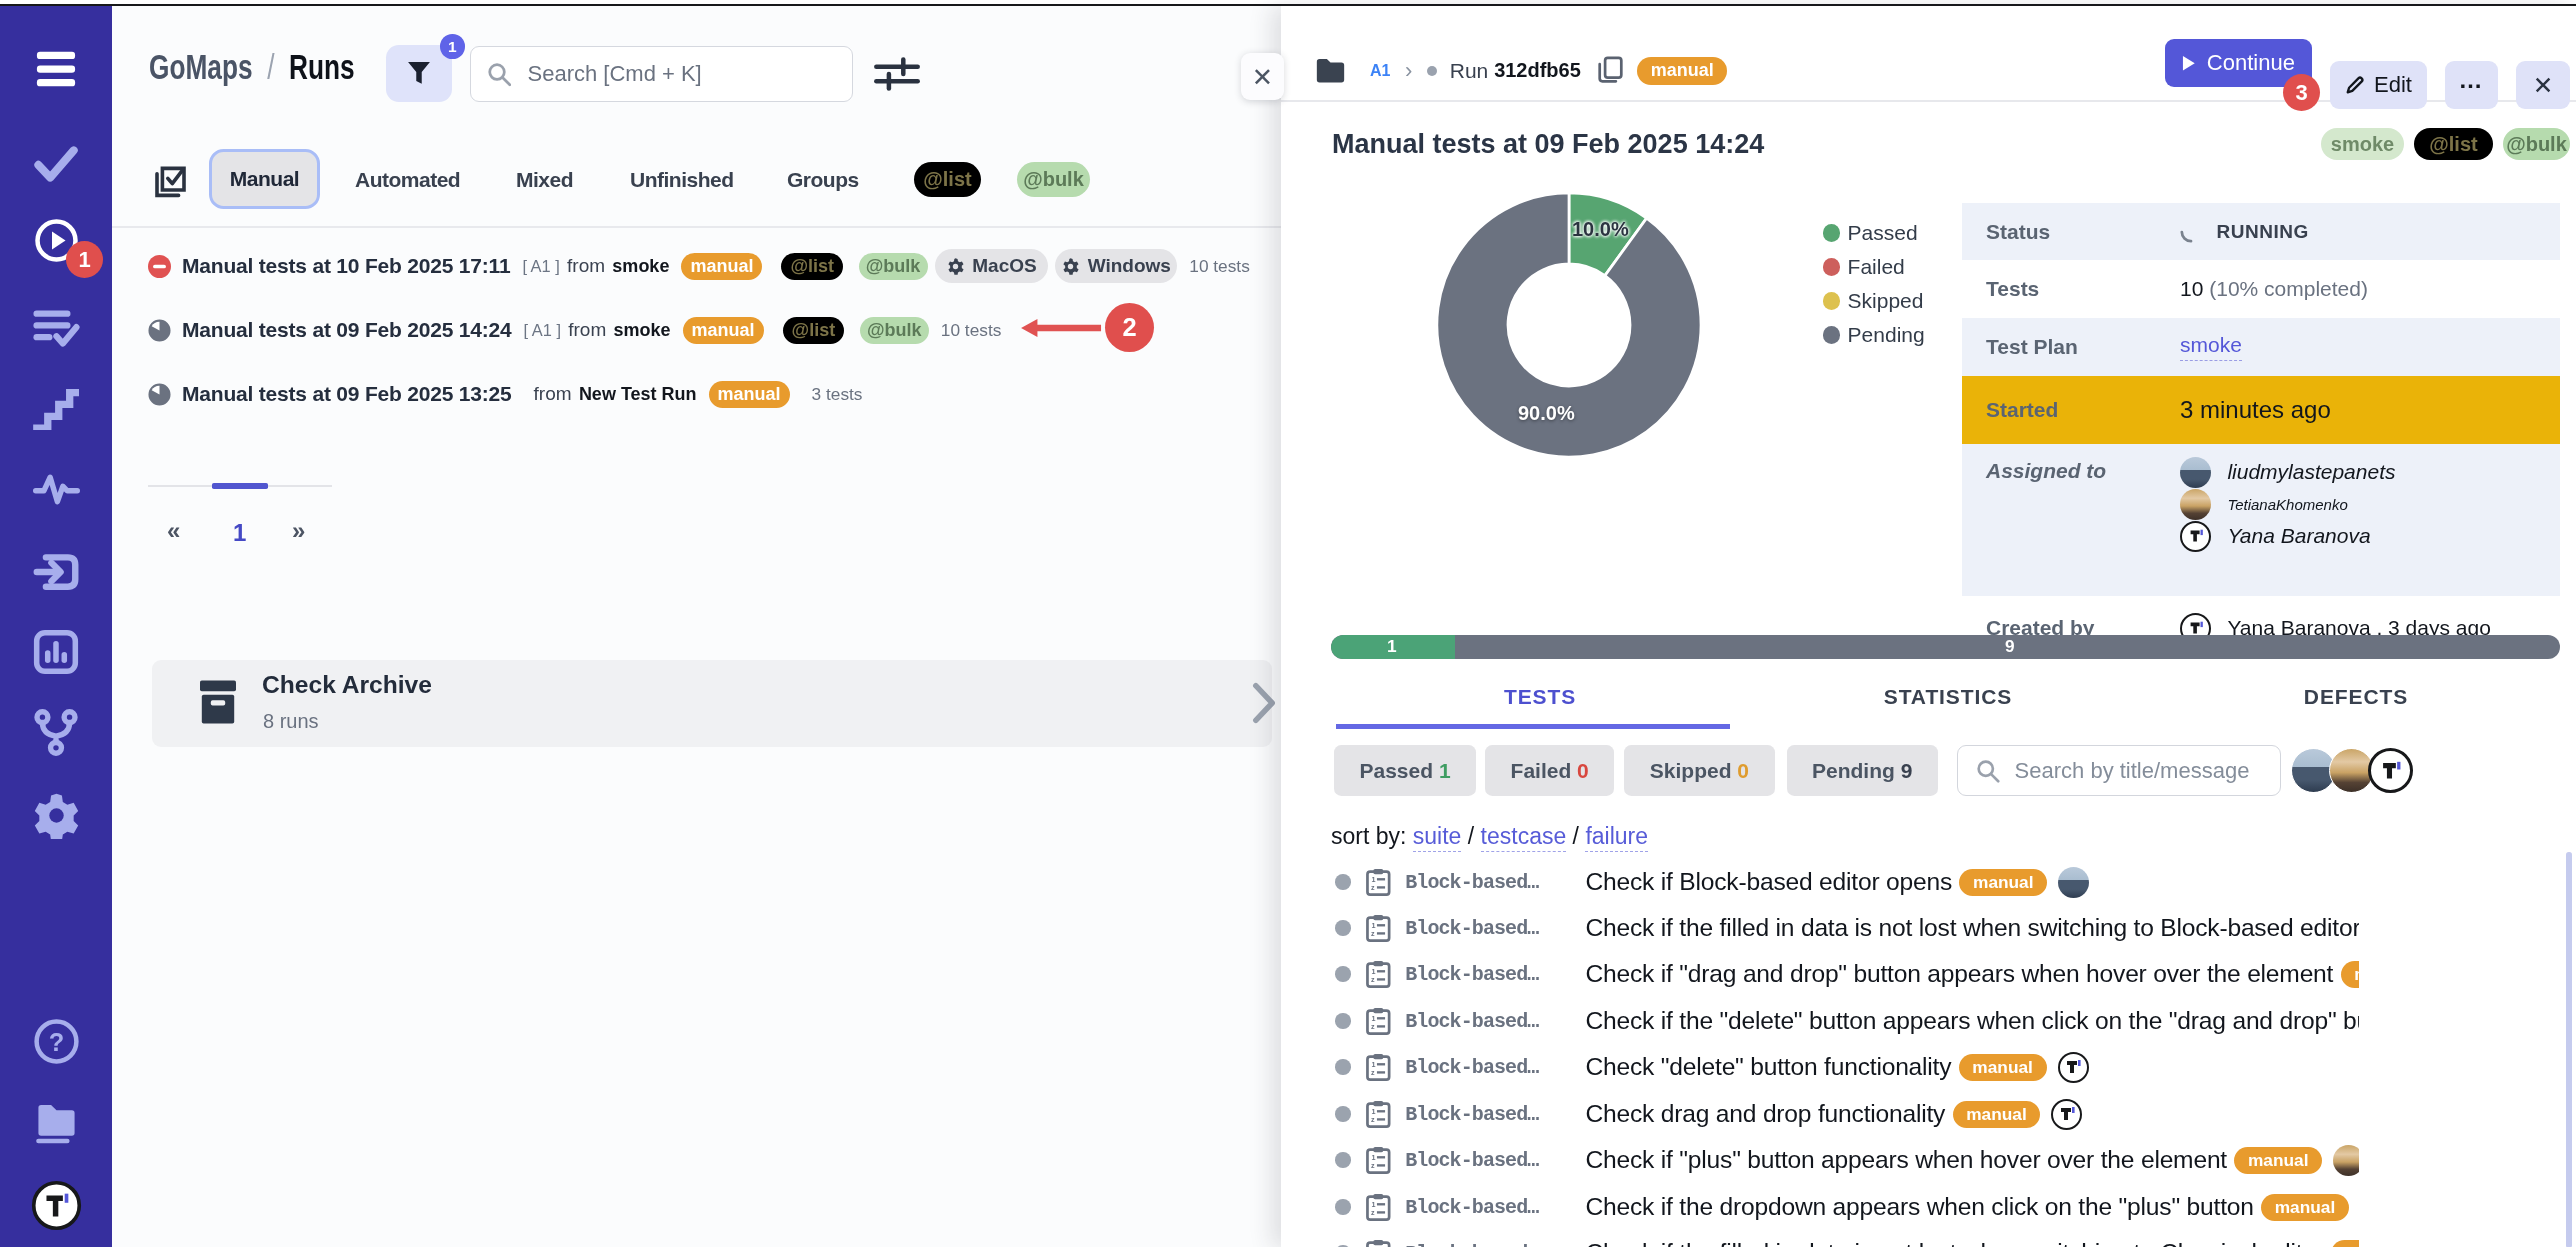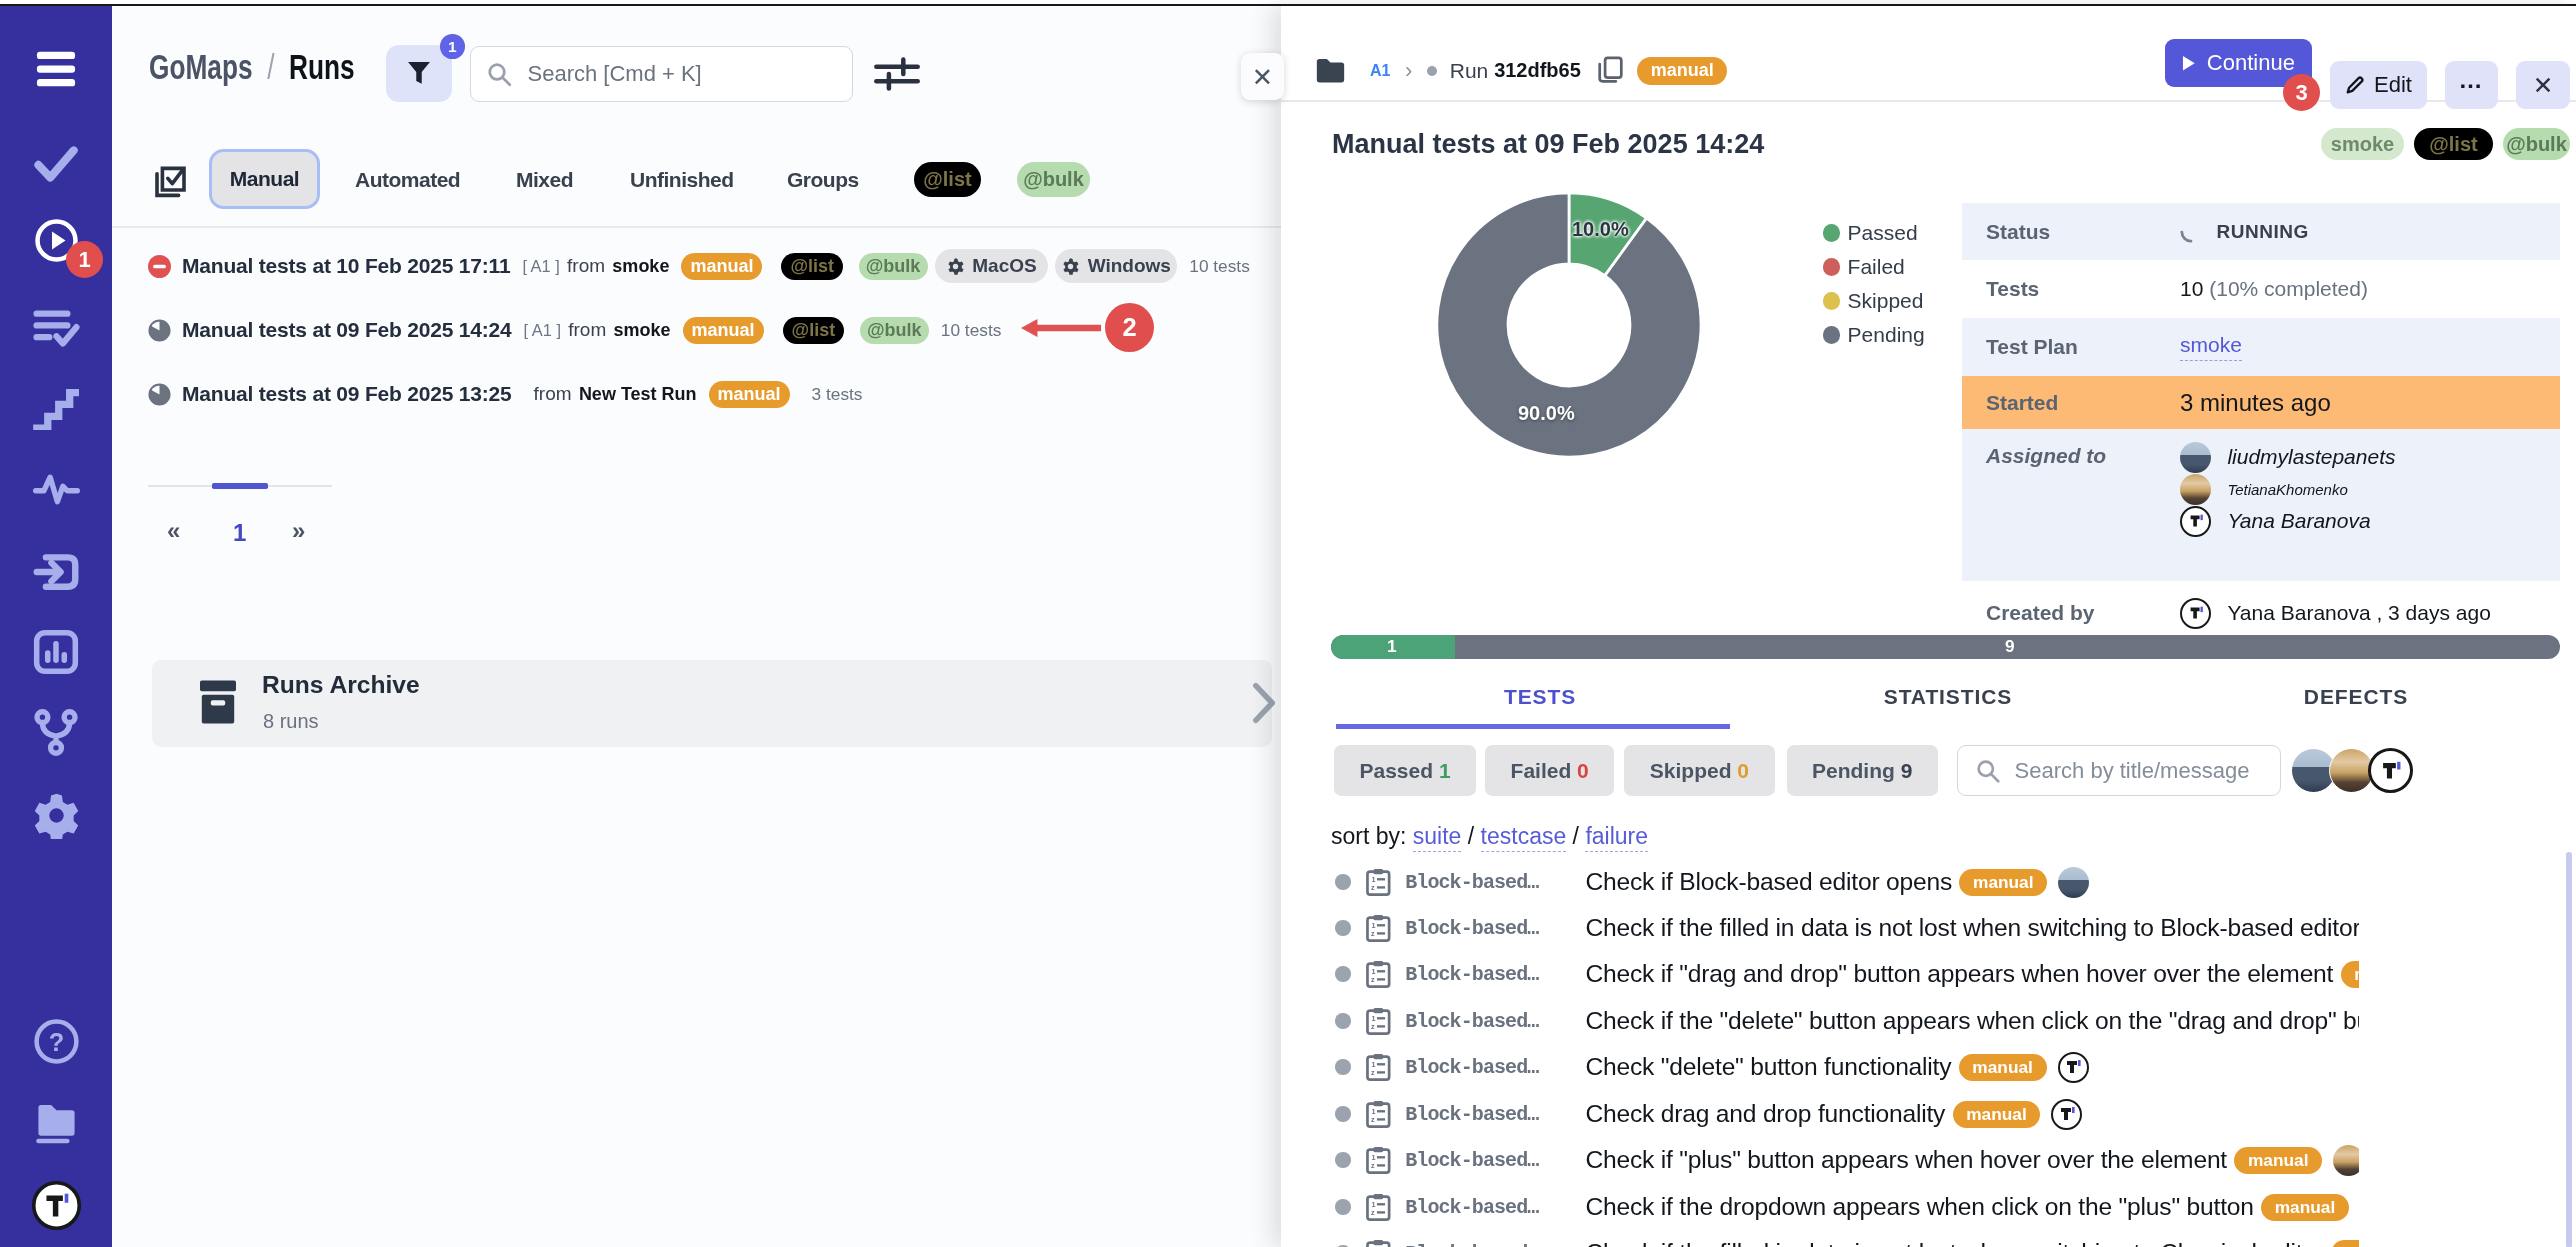--- a/index.html
+++ b/index.html
@@ -235,21 +235,21 @@
     <div class="abs" style="left:55px; top:511px; font-size:24px; font-weight:bold; color:#4d5564;">«</div>
     <div class="abs" style="left:121px; top:513px; font-size:24px; font-weight:bold; color:#4549c5;">1</div>
     <div class="abs" style="left:180px; top:511px; font-size:24px; font-weight:bold; color:#4d5564;">»</div>
 
     <div class="abs" style="left:40px; top:654px; width:1120px; height:87px; background:#f0f1f3; border-radius:9px;">
       <svg class="abs" style="left:48px; top:20px;" width="36" height="44" viewBox="0 0 40 48">
           <rect x="0" y="0" width="40" height="12" rx="2" fill="#2e3949"></rect>
           <rect x="2" y="16" width="36" height="32" rx="2" fill="#2e3949"></rect>
           <rect x="12" y="22" width="16" height="6" rx="2" fill="#f0f1f3"></rect>
         </svg>
-      <div class="abs" style="left:110px; top:11px; font-size:24.6px; font-weight:bold; color:#232c3b;">Runs Archive</div>
+      <div class="abs" style="left:110px; top:11px; font-size:24.6px; font-weight:bold; color:#232c3b;">Check Archive</div>
       <div class="abs" style="left:111px; top:50px; font-size:20px; color:#6a7280;">8 runs</div>
       <svg class="abs" style="left:1100px; top:22px;" width="24" height="42" viewBox="0 0 26 46">
           <polyline points="4,4 22,23 4,42" fill="none" stroke="#9aa2ae" stroke-width="6" stroke-linecap="round" stroke-linejoin="round"></polyline>
         </svg>
     </div>
   </div>
 
   <div id="panel" class="abs"></div>
 
   <div class="abs" style="left:1315px; top:56px; display:flex; align-items:center; white-space:nowrap;">
@@ -315,21 +315,21 @@
         <span style="font-size:19px; font-weight:bold; color:#39414f; letter-spacing:0.5px;">RUNNING</span>
       </div>
     <div style="background:#fff; height:58px; display:flex; align-items:center;">
         <span style="width:218px; padding-left:24px; font-size:21px; font-weight:bold; color:#5a6472;">Tests</span>
         <span style="font-size:21px; color:#12161d;">10&nbsp;<span style="color:#6a7280;">(10% completed)</span></span>
       </div>
     <div style="background:#edf1f9; height:58px; display:flex; align-items:center;">
         <span style="width:218px; padding-left:24px; font-size:21px; font-weight:bold; color:#5a6472;">Test Plan</span>
         <span style="font-size:21px; color:#5457d8; border-bottom:1.8px dashed #9a9de4; padding-bottom:2.7px;">smoke</span>
       </div>
-    <div style="background:#fdba74; height:53px; display:flex; align-items:center;">
+    <div style="background:#eab308; height:68px; display:flex; align-items:center;">
         <span style="width:218px; padding-left:24px; font-size:21px; font-weight:bold; color:#5a6472;">Started</span>
         <span style="font-size:24px; color:#12161d;">3 minutes ago</span>
       </div>
     <div style="background:#edf1f9; height:152px; display:flex;font-style:italic;">
         <span style="width:218px; padding-left:24px; font-size:21px; font-weight:bold; color:#5a6472; padding-top:14.6px;">Assigned to</span>
       <div style="padding-top:12.8px;">
         <div style="display:flex; align-items:center; height:31px; margin-bottom:0.9px;">
             <span class="av" style="width:31px;height:31px;background:linear-gradient(180deg, #b9c9da 0%, #a9bdd0 42%, #47586e 43% 72%, #2e3c50 100%);margin-right:16.4px;"></span>
             <span style="font-size:21px; color:#12161d;">liudmylastepanets</span>
           </div>

